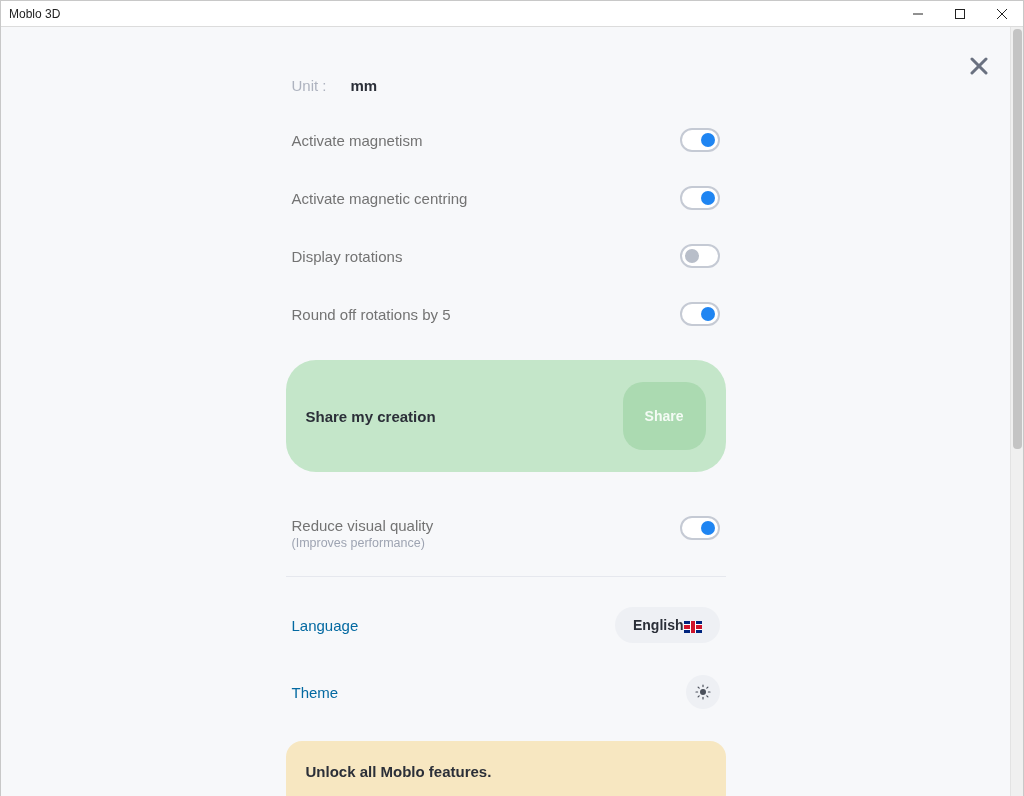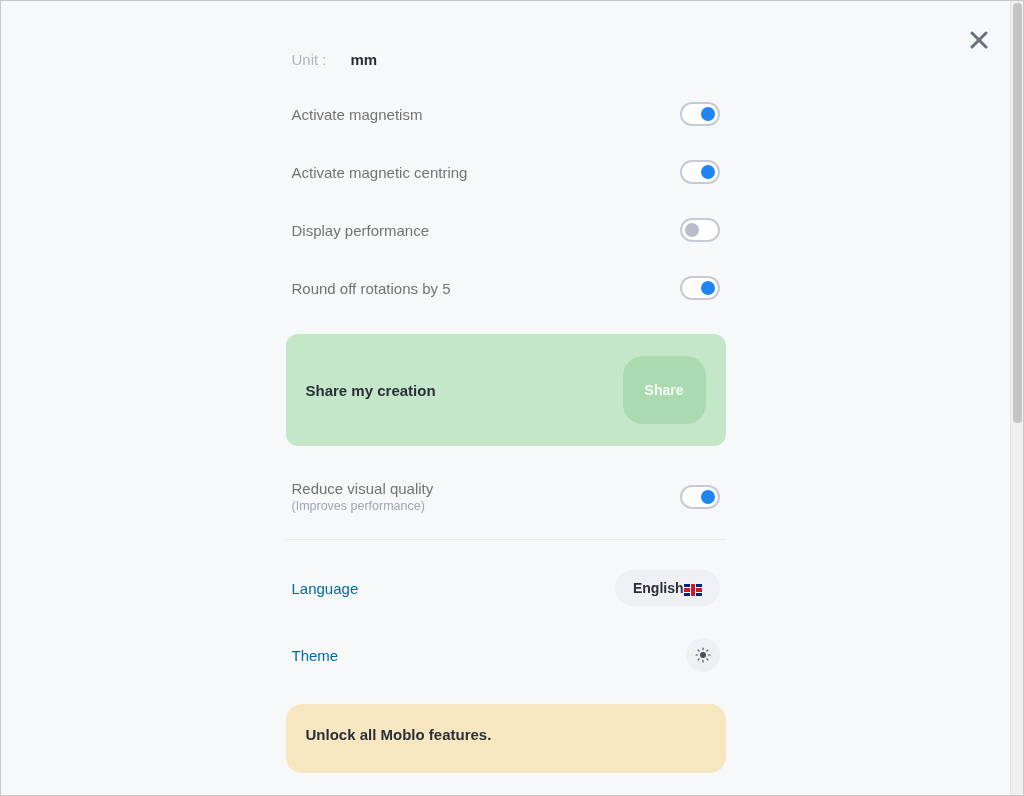--- a/index.html
+++ b/index.html
@@ -101,21 +101,21 @@
   }
   .unit-label { color: #aeb3bf; font-weight: 500; }
   .unit-value { color: #2b2f38; font-weight: 700; }
   .toggle-row {
     display: flex;
     align-items: center;
     justify-content: space-between;
     padding: 0 6px;
     margin-bottom: 34px;
   }
-  .toggle-row .label-block { display: flex; flex-direction: column; gap: 2px; }
+  .toggle-row .label-block { display: flex; flex-direction: column; gap: 2px; margin-top: 11px; }
   .toggle-row .label {
     font-size: 15px;
     color: #737373;
     font-weight: 500;
   }
   .toggle-row .sublabel {
     font-size: 12.5px;
     color: #9ea4b2;
     font-weight: 500;
   }
@@ -132,21 +132,21 @@
     position: absolute;
     width: 14px;
     height: 14px;
     border-radius: 50%;
     top: 3px;
   }
   .toggle.on .knob { right: 3px; background: #1f85f2; }
   .toggle.off .knob { left: 3px; background: #b8bec9; }
   .share-card {
     background: #c4e6c9;
-    border-radius: 12px;
+    border-radius: 30px;
     padding: 22px 20px;
     display: flex;
     align-items: center;
     justify-content: space-between;
     margin: 0 0 34px 0;
   }
   .share-card .title {
     font-size: 15px;
     font-weight: 700;
     color: #2b2f38;
@@ -233,20 +233,41 @@
     font-size: 15px;
     font-weight: 700;
     color: #2b2f38;
   }
 </style>
 </head>
 <body>
 
 <div class="window">
 
+  <div class="titlebar">
+    <span>Moblo 3D</span>
+    <div class="titlebar-controls">
+      <div class="titlebar-btn">
+        <svg width="10" height="10" viewBox="0 0 10 10">
+            <line x1="0" y1="5" x2="10" y2="5" stroke-width="1"></line>
+          </svg>
+      </div>
+      <div class="titlebar-btn">
+        <svg width="10" height="10" viewBox="0 0 10 10">
+            <rect x="0.5" y="0.5" width="9" height="9" fill="none" stroke-width="1"></rect>
+          </svg>
+      </div>
+      <div class="titlebar-btn">
+        <svg width="10" height="10" viewBox="0 0 10 10">
+            <line x1="0" y1="0" x2="10" y2="10" stroke-width="1"></line>
+            <line x1="10" y1="0" x2="0" y2="10" stroke-width="1"></line>
+          </svg>
+      </div>
+    </div>
+  </div>
 
   <div class="content-area">
 
     <div class="panel-wrap">
 
       <div class="close-x">
         <svg viewBox="0 0 18 18">
           <line x1="2" y1="2" x2="16" y2="16" stroke="#6a7180" stroke-width="3" stroke-linecap="round"></line>
           <line x1="16" y1="2" x2="2" y2="16" stroke="#6a7180" stroke-width="3" stroke-linecap="round"></line>
         </svg>
@@ -268,21 +289,21 @@
         </div>
 
         <div class="toggle-row">
           <span class="label">Activate magnetic centring</span>
           <div class="toggle on">
               <div class="knob"></div>
             </div>
         </div>
 
         <div class="toggle-row">
-          <span class="label">Display performance</span>
+          <span class="label">Display rotations</span>
           <div class="toggle off">
               <div class="knob"></div>
             </div>
         </div>
 
         <div class="toggle-row">
           <span class="label">Round off rotations by 5</span>
           <div class="toggle on">
               <div class="knob"></div>
             </div>

